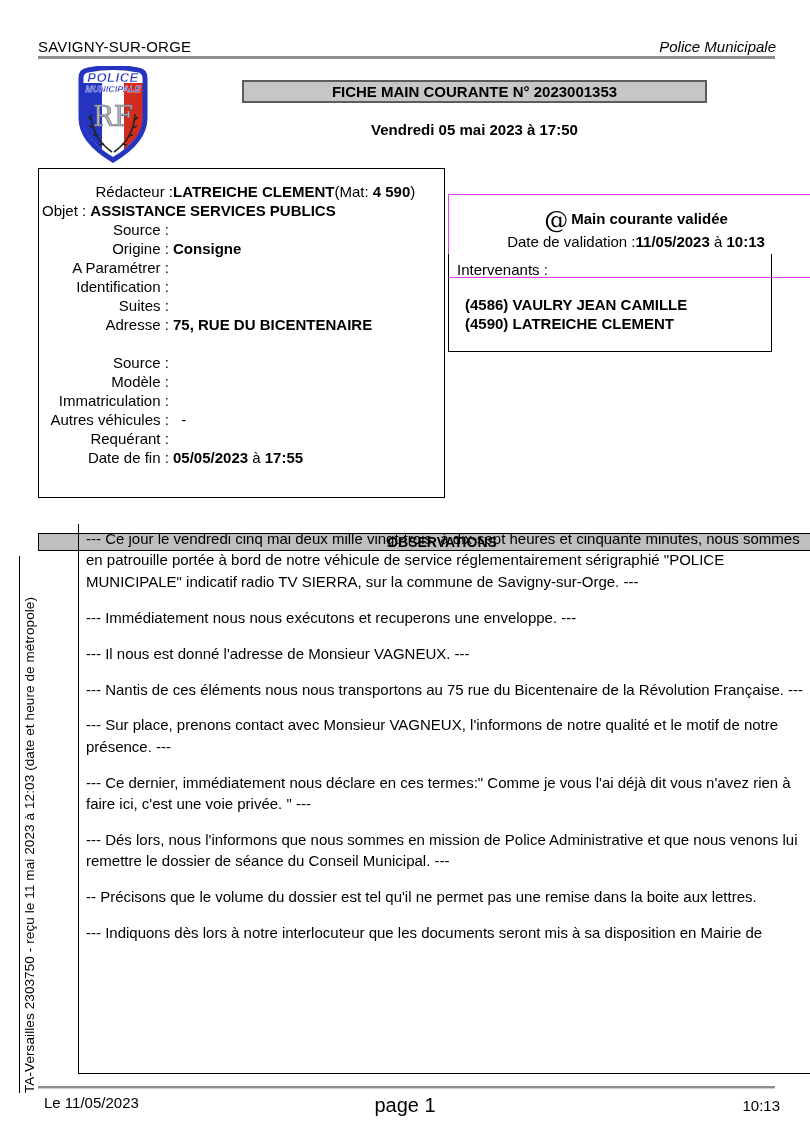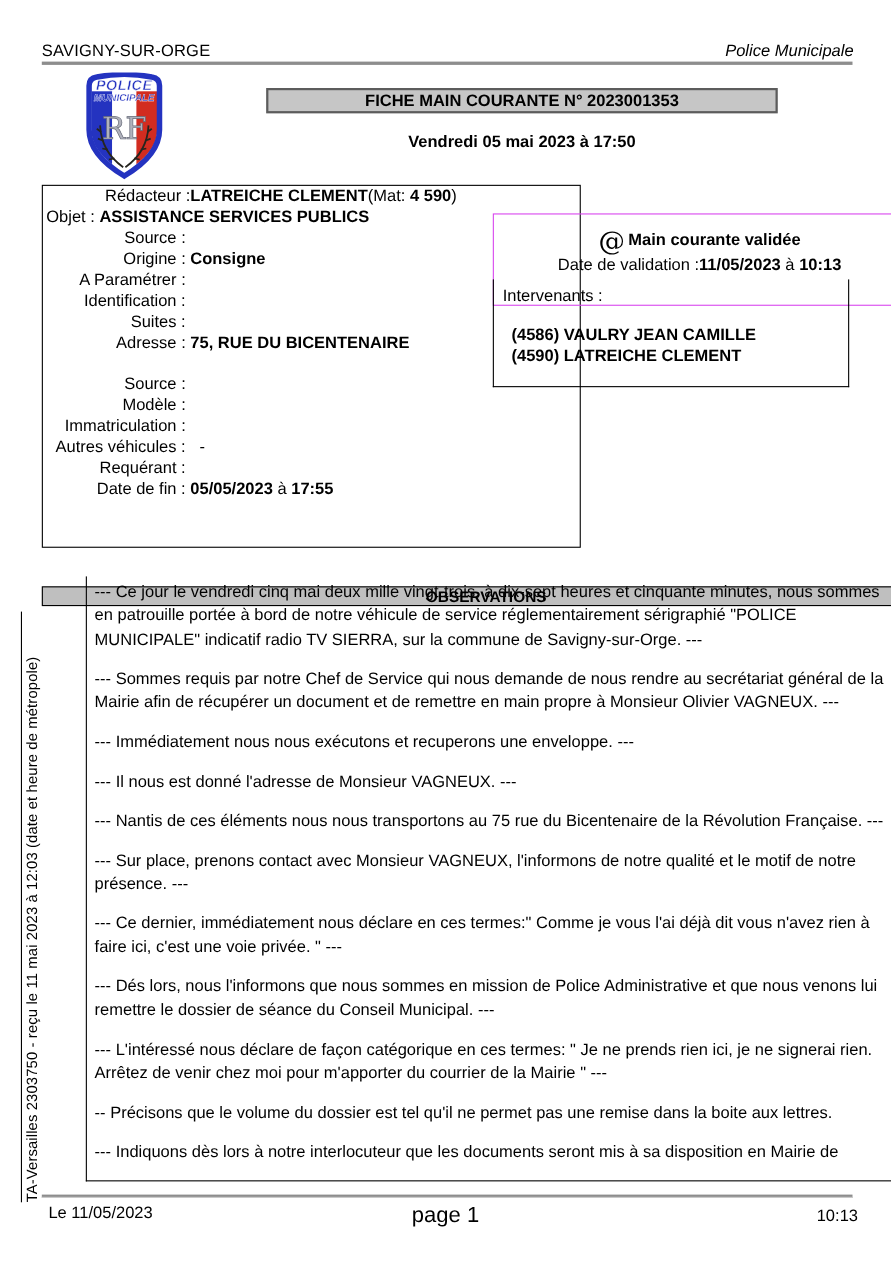--- a/index.html
+++ b/index.html
@@ -12,22 +12,22 @@
   .header-right{right:34px;top:38px;font-size:15px;font-style:italic;}
   .header-rule{left:38px;top:56px;width:737px;height:3px;background:#8d8d8d;}
   .logo{left:74px;top:66px;}
   .title-bar{
     left:242px;top:80px;width:461px;height:19px;background:#c6c6c6;
     border:2px solid #5c5c5c;text-align:center;font-weight:bold;
     font-size:15px;line-height:19px;
   }
   .date-line{left:242px;top:121px;width:465px;text-align:center;font-weight:bold;font-size:15px;}
   .details-box{
-    left:38px;top:168px;width:490px;height:330px;border:1px solid #000;
-    box-sizing:border-box;font-size:15px;
+    left:38px;top:168px;width:407px;height:330px;border:1px solid #000;
+    box-sizing:border-box;padding-top:13px;font-size:15px;
   }
   .field-row{display:flex;line-height:19px;}
   .field-label{flex:0 0 134px;text-align:right;white-space:pre;}
   .field-row.flush .field-label{flex:0 0 auto;padding-left:3px;text-align:left;}
   .field-value{white-space:pre;}
   .field-value b{font-weight:bold;}
   .field-spacer{height:19px;}
   .validation-box{
     left:448px;top:170px;width:376px;height:84px;border:1px solid #d946ef;
     box-sizing:border-box;text-align:center;font-size:15px;margin-top:24px;
@@ -168,28 +168,26 @@
   <div>Intervenants :</div>
   <div class="people">
       <div class="person">(4586) VAULRY JEAN CAMILLE</div>
       <div class="person">(4590) LATREICHE CLEMENT</div>
     </div>
 </div>
 
 <div class="abs obs-header">OBSERVATIONS</div>
 <div class="abs obs-body">
     <p>--- Ce jour le vendredi cinq mai deux mille vingt-trois, à dix-sept heures et cinquante minutes, nous sommes en patrouille portée à bord de notre véhicule de service réglementairement sérigraphié "POLICE MUNICIPALE" indicatif radio TV SIERRA, sur la commune de Savigny-sur-Orge. ---</p>
-    <p>--- Sommes requis par notre Chef de Service qui nous demande de nous rendre au secrétariat général de la Mairie afin de récupérer un document et de remettre en main propre à Monsieur Olivier VAGNEUX. ---</p>
     <p>--- Immédiatement nous nous exécutons et recuperons une enveloppe. ---</p>
     <p>--- Il nous est donné l'adresse de Monsieur VAGNEUX. ---</p>
     <p>--- Nantis de ces éléments nous nous transportons au 75 rue du Bicentenaire de la Révolution Française. ---</p>
     <p>--- Sur place, prenons contact avec Monsieur VAGNEUX, l'informons de notre qualité et le motif de notre présence. ---</p>
     <p>--- Ce dernier, immédiatement nous déclare en ces termes:" Comme je vous l'ai déjà dit vous n'avez rien à faire ici, c'est une voie privée. " ---</p>
     <p>--- Dés lors, nous l'informons que nous sommes en mission de Police Administrative et que nous venons lui remettre le dossier de séance du Conseil Municipal. ---</p>
-    <p>--- L'intéressé nous déclare de façon catégorique  en ces termes: " Je ne prends rien ici, je ne signerai rien. Arrêtez de venir chez moi pour m'apporter du courrier de la Mairie " ---</p>
     <p>-- Précisons que le volume du dossier est tel qu'il ne permet pas une remise dans la boite aux lettres.</p>
     <p>--- Indiquons dès lors à notre interlocuteur  que les documents seront mis à sa disposition en Mairie de</p>
   </div>
 
 <div class="abs stamp-underline"></div>
 <div class="abs stamp-text">TA-Versailles 2303750 - reçu le 11 mai 2023 à 12:03 (date et heure de métropole)</div>
 
 <div class="abs footer-rule"></div>
 <div class="abs footer-left">Le 11/05/2023</div>
 <div class="abs footer-center">page 1</div>

